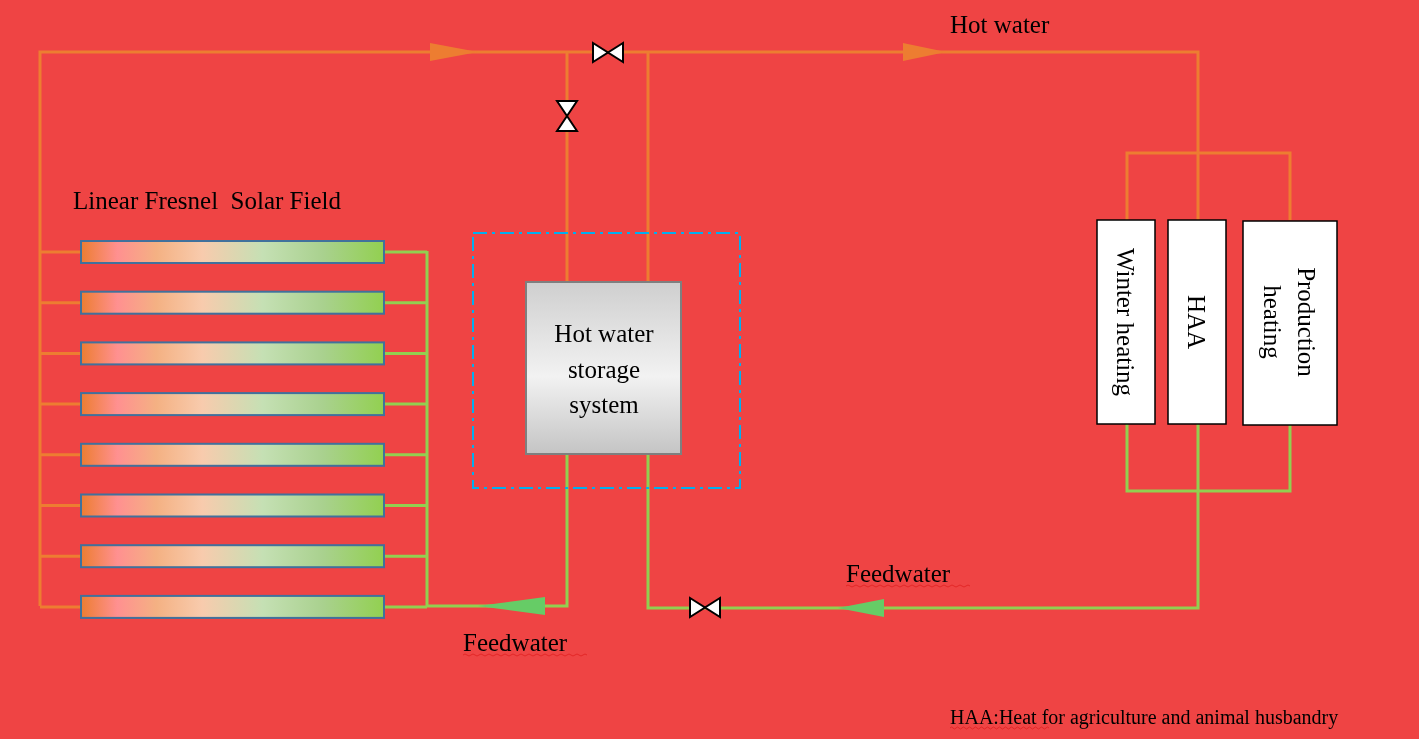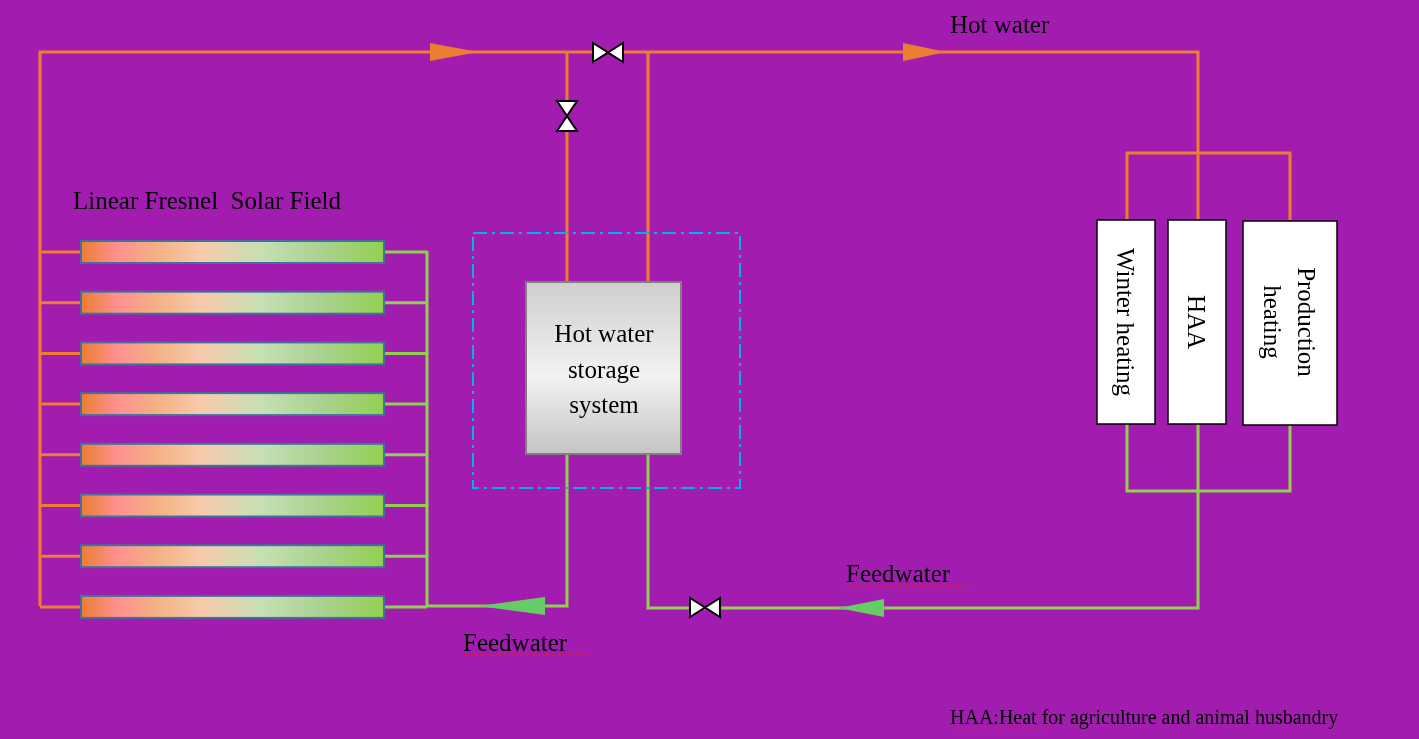--- a/index.html
+++ b/index.html
@@ -1,16 +1,16 @@
 <!DOCTYPE html>
 <html><head>
 <meta charset="utf-8">
 <style>
   html, body { margin: 0; padding: 0; background: #ffffff; }
-  #stage { position: relative; width: 1419px; height: 739px; overflow: hidden; background: #a21caf; }
+  #stage { position: relative; width: 1419px; height: 739px; overflow: hidden; background: #ef4444; }
   svg { position: absolute; left: 0; top: 0; }
   .lbl { font-family: "Liberation Serif", serif; fill: #000; }
   .squig { fill: none; stroke: #e02020; stroke-width: 0.8; }
 </style>
 </head>
 <body>
 
 <div id="stage">
 <svg width="1419" height="739" viewBox="0 0 1419 739">
   <defs>

